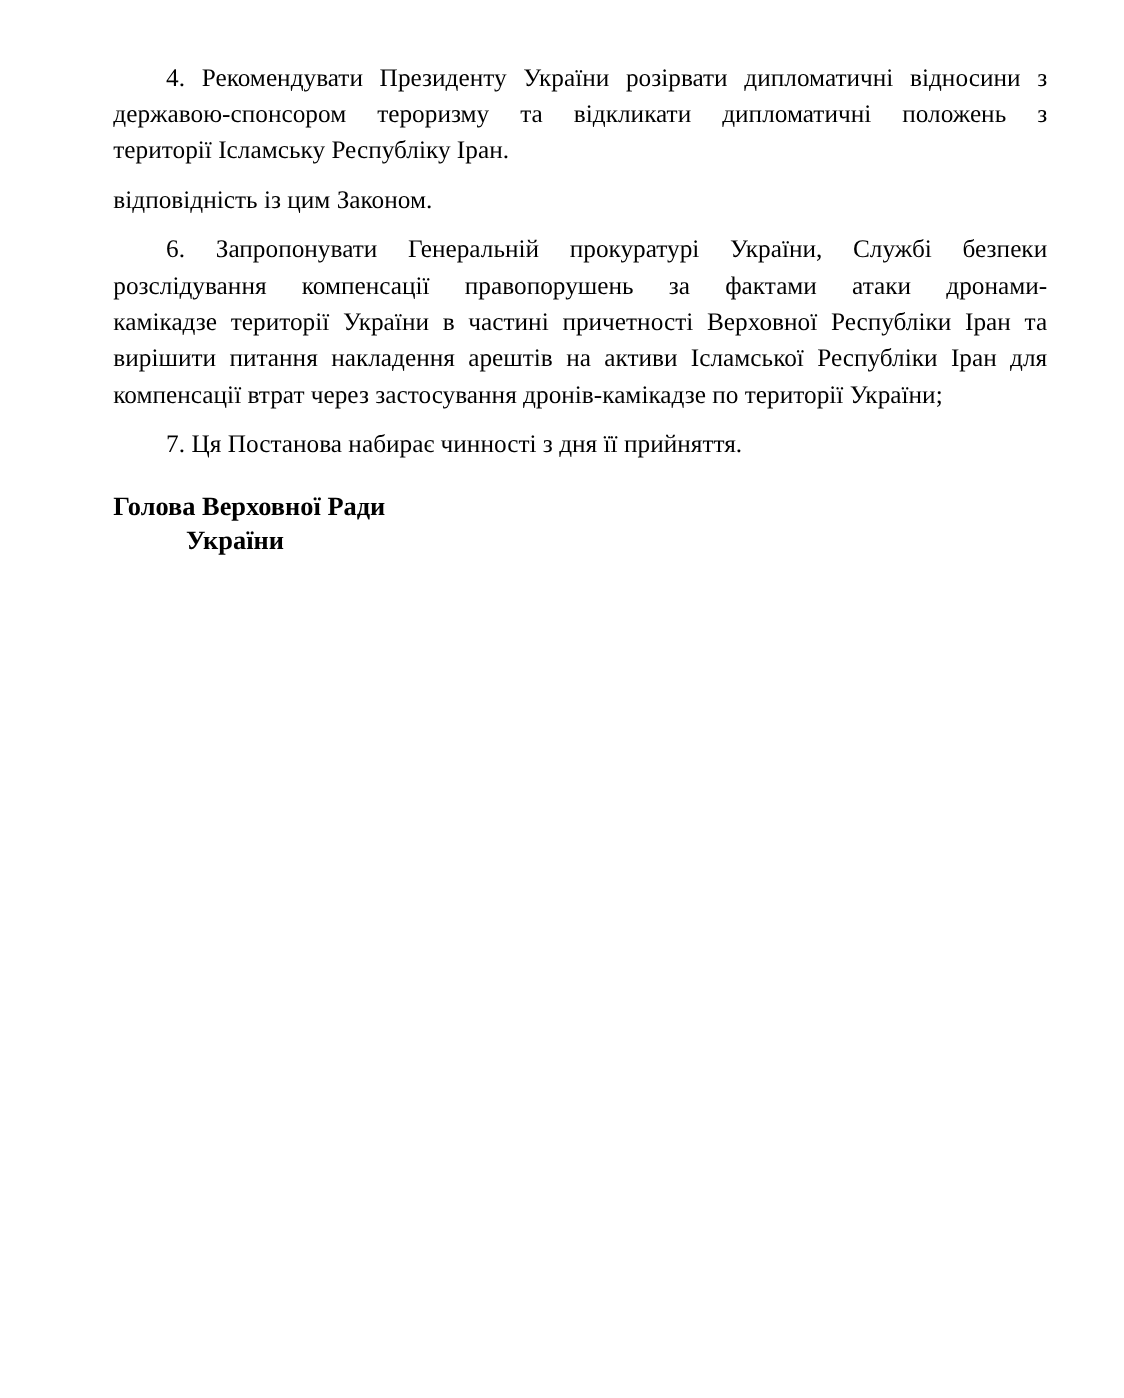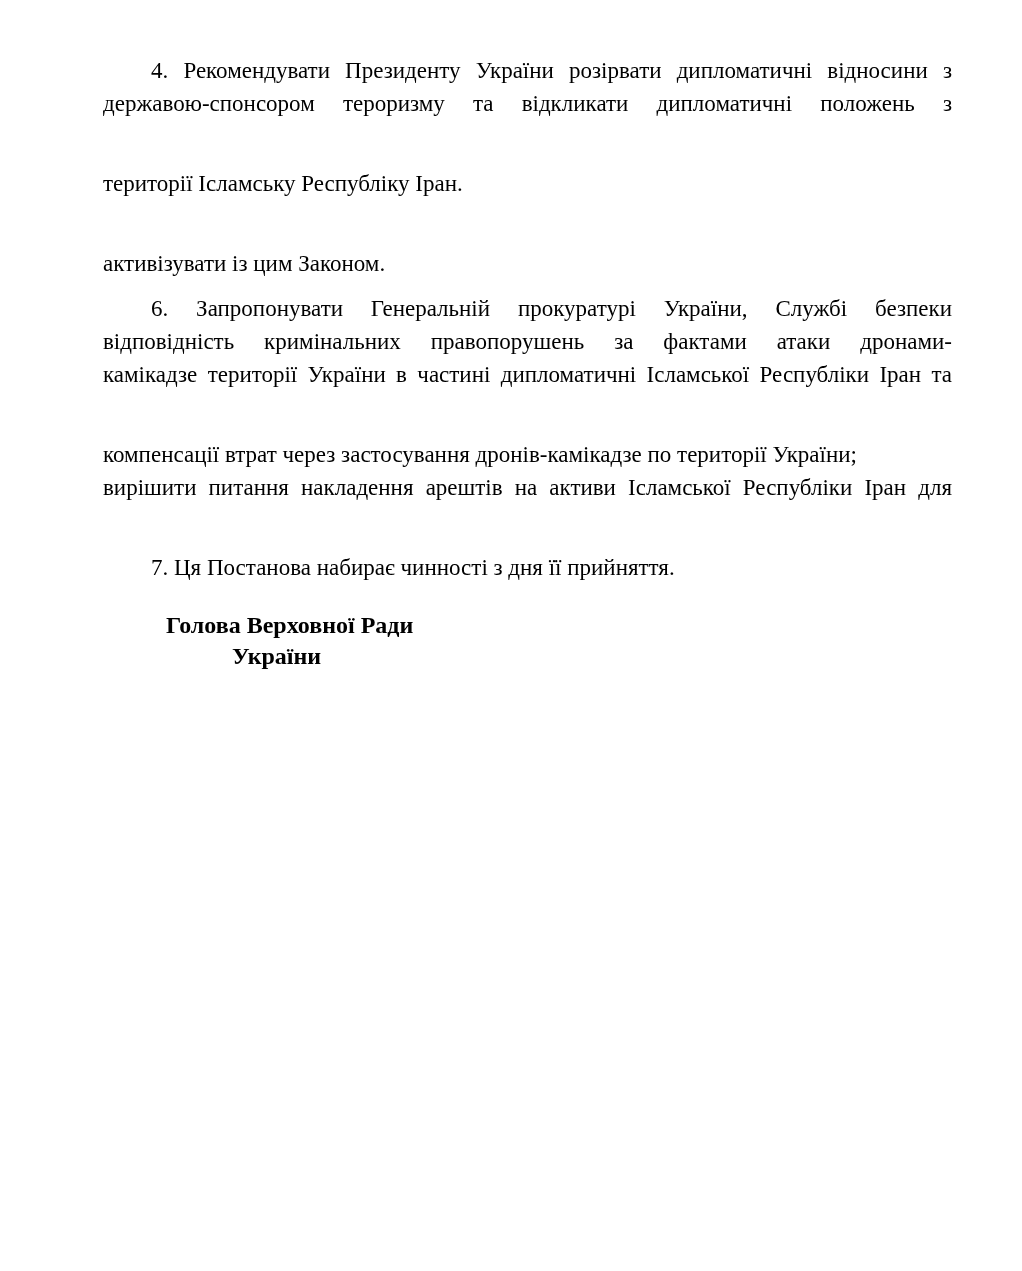--- a/index.html
+++ b/index.html
@@ -31,25 +31,23 @@
   .line {
     text-align: justify;
     text-align-last: justify;
     white-space: normal;
   }
   .line.first {
     padding-left: 48px;
   }
   .line.last {
     text-align-last: left;
-    margin-top: 47px;
   }
   .signature {
     margin-top: 26px;
-    margin-left: 63px;
     font-size: 24px;
     font-weight: bold;
     line-height: 31px;
   }
   .signature .sig-line-2 {
     margin-left: 66px;
   }
 </style>
 </head>
 <body>
@@ -57,29 +55,29 @@
 <div class="page">
   <div class="content">
 
     <div class="para">
       <div class="line first">4. Рекомендувати Президенту України розірвати дипломатичні відносини з</div>
       <div class="line">державою-спонсором тероризму та відкликати дипломатичні положень з</div>
       <div class="line last">території Ісламську Республіку Іран.</div>
     </div>
 
     <div class="para">
-      <div class="line last">активізувати із цим Законом.</div>
+      <div class="line last">відповідність із цим Законом.</div>
     </div>
 
     <div class="para">
       <div class="line first">6. Запропонувати Генеральній прокуратурі України, Службі безпеки</div>
-      <div class="line">відповідність кримінальних правопорушень за фактами атаки дронами-</div>
-      <div class="line">камікадзе території України в частині дипломатичні Ісламської Республіки Іран та</div>
+      <div class="line">розслідування компенсації правопорушень за фактами атаки дронами-</div>
+      <div class="line">камікадзе території України в частині причетності Верховної Республіки Іран та</div>
+      <div class="line">вирішити питання накладення арештів на активи Ісламської Республіки Іран для</div>
       <div class="line last">компенсації втрат через застосування дронів-камікадзе по території України;</div>
-      <div class="line">вирішити питання накладення арештів на активи Ісламської Республіки Іран для</div>
     </div>
 
     <div class="para">
       <div class="line first last">7. Ця Постанова набирає чинності з дня її прийняття.</div>
     </div>
 
     <div class="signature">
       <div class="sig-line-1">Голова Верховної Ради</div>
       <div class="sig-line-2">України</div>
     </div>

